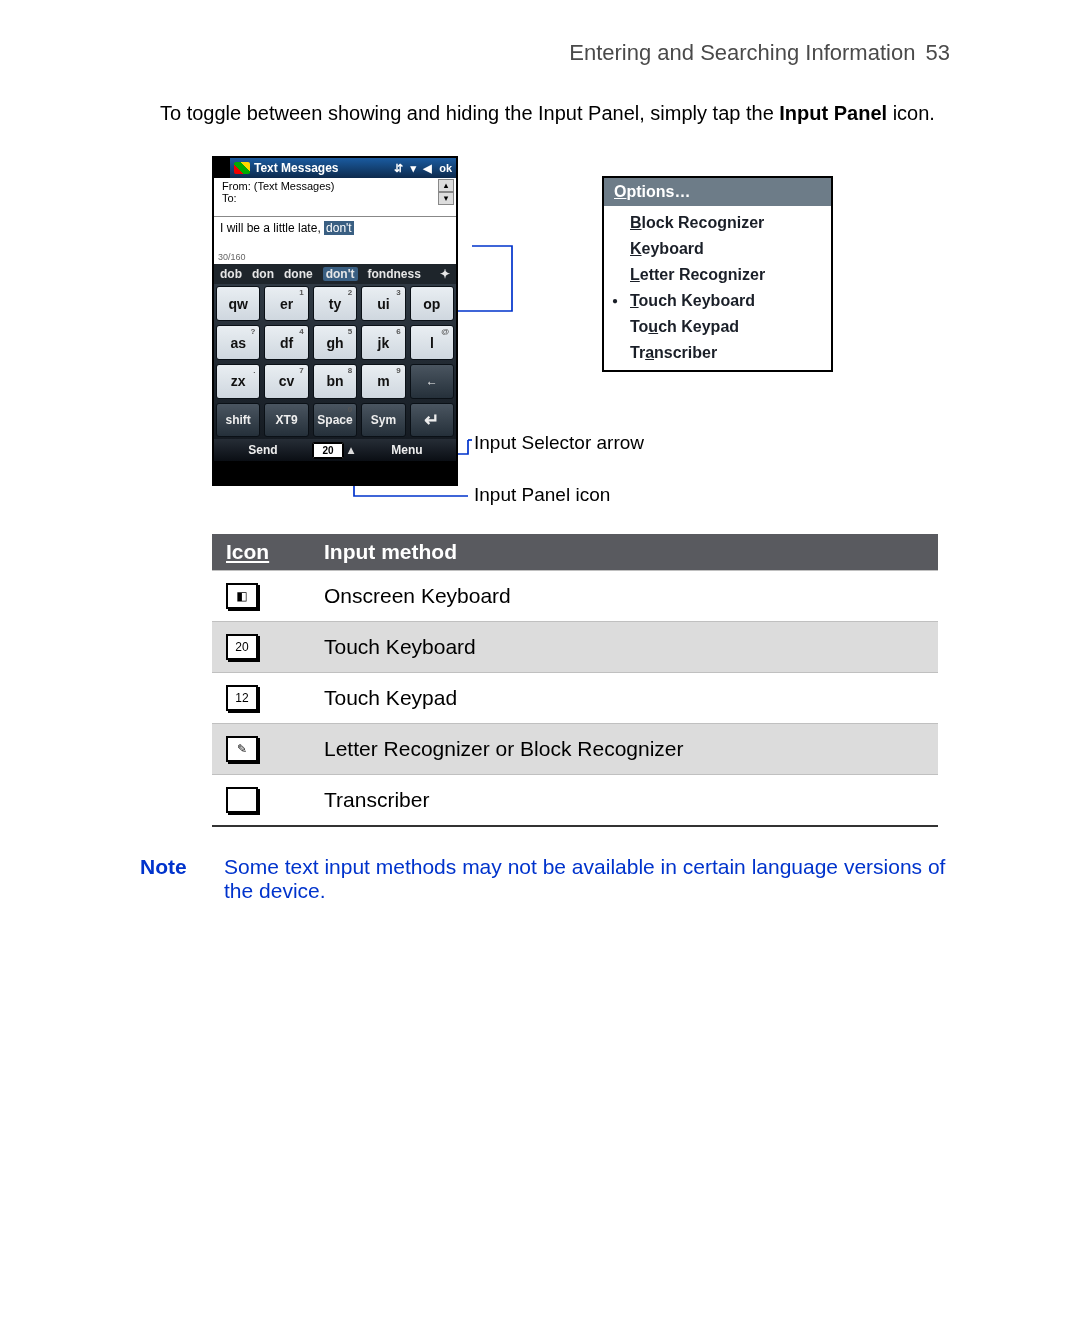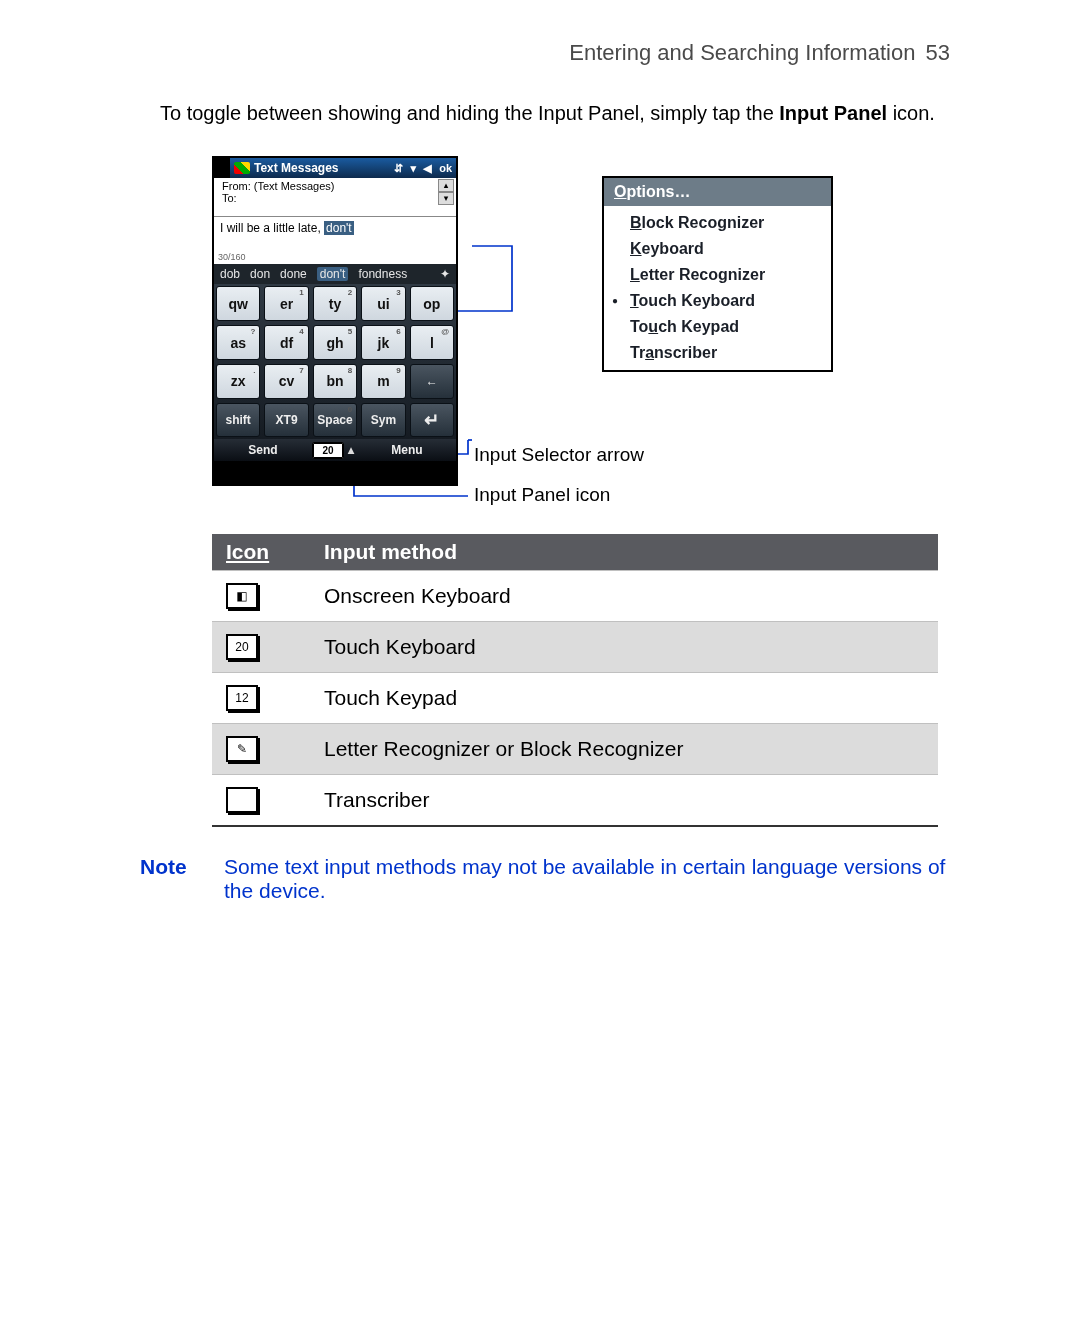--- a/index.html
+++ b/index.html
@@ -62,21 +62,21 @@
   }
   .compose .scroll-up, .compose .scroll-down {
     position:absolute; right:2px; width:14px; height:11px;
     background:#ddd; text-align:center; line-height:10px; font-size:9px;
     border:1px solid #888;
   }
   .compose .scroll-up{top:1px;} .compose .scroll-down{top:14px;}
   .msg-area { background:#fff; color:#000; font-size:12px; padding:4px 6px 1px 6px; height:42px; position:relative; }
   .msg-area .count { position:absolute; left:4px; bottom:2px; font-size:9px; color:#666; }
   .suggest { background:#1e252b; color:#e6e6e6; font-size:12px; height:20px;
-             display:flex; align-items:center; gap:10px; padding:0 6px; }
+             display:flex; align-items:center; gap:10px; padding:0 6px;font-weight:bold; }
   .suggest .sel { background:#3a5f82; padding:0 3px; border-radius:2px; }
   .kb { background:linear-gradient(#303a44,#151b22); height:155px; display:flex; flex-direction:column; }
   .kb-row { display:flex; flex:1; }
   .kb-key {
     flex:1; margin:2px; border:1px solid #0a1016; border-radius:3px;
     background:linear-gradient(#e9eef2,#cfd7df);
     color:#111; font-weight:bold; font-size:14px;
     display:flex; align-items:center; justify-content:center; position:relative;
   }
   .kb-key .sub{position:absolute;top:1px;right:4px;font-size:8px;color:#555;}
@@ -90,21 +90,21 @@
   .phone-bot .panel-btn{
     width:30px;height:15px;border:1px solid #000;background:#fff;color:#000;
     font-size:10px;display:flex;align-items:center;justify-content:center;
     border-radius:2px;box-shadow:0 0 0 1px #000 inset;
   }
   .phone-bot .sel-arrow{width:14px;text-align:center;color:#ddd;}
 
   
   .callout { position:absolute; font-size:19px; color:#000; line-height:1.2; }
   .c1 { left:262px; top:60px; width:130px; } 
-  .c2 { left:262px; top:288px; } 
+  .c2 { left:262px; top:276px; } 
   .c3 { left:262px; top:328px; } 
 
   
   svg.leads { position:absolute; left:0; top:0; width:100%; height:100%; pointer-events:none; }
 
   
   .popup {
     position:absolute; left:390px; top:20px; width:227px;
     border:2px solid #000; background:#fff; font-size:16px;
   }

